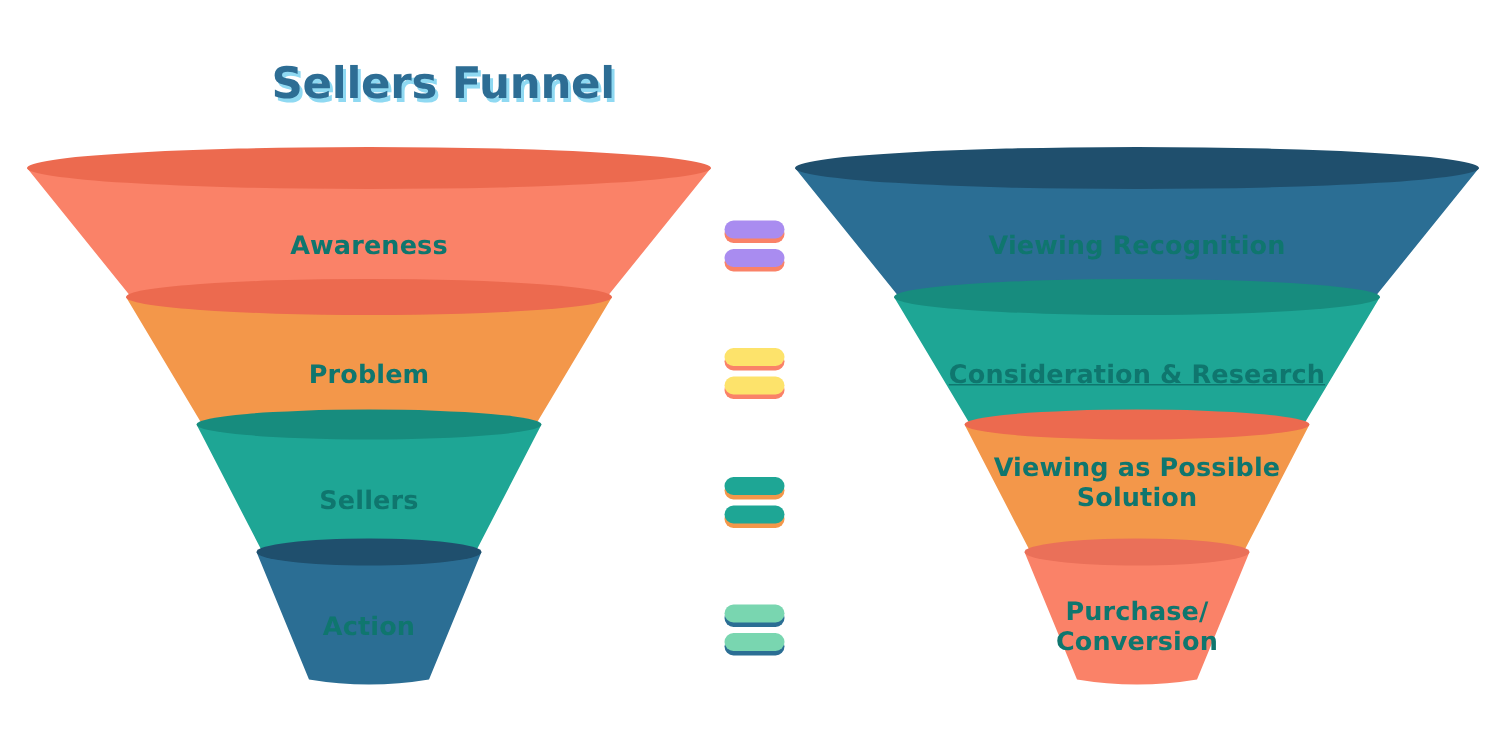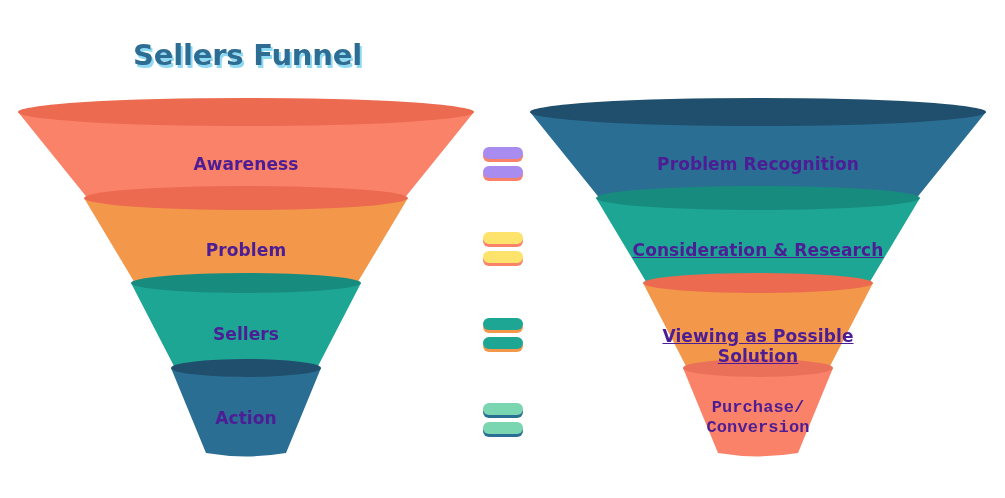--- a/index.html
+++ b/index.html
@@ -16,29 +16,30 @@
     position:absolute;
     font-family:"DejaVu Sans", sans-serif;
     font-size:29px;
     font-weight:bold;
     letter-spacing:-0.2px;
     white-space:nowrap;
     text-align:center;
     color:#2d6d94;
     text-shadow:2px 3px 0 #8fd9f2;
     top:38px;
+    padding-left:48px;
   }
   #title-left{left:0;width:495px;}
   #title-right{left:510px;width:495px;}
 
   .funnel-svg{position:absolute;top:0;left:0;}
 
   .seg-label{
     position:absolute;
-    color:#4c1d95;
+    color:#0f766e;
     font-family:"DejaVu Sans", sans-serif;
     font-weight:600;
     font-size:17px;
     line-height:20px;
     text-align:center;
     white-space:pre-line;
     pointer-events:none;
     letter-spacing:0.1px;
   }
 
@@ -98,25 +99,25 @@
       </g>
     </svg>
 
   <div id="labels-left">
       <div class="seg-label" style="left: 66px; width: 360px; top: 154px;">Awareness</div>
       <div class="seg-label" style="left: 66px; width: 360px; top: 240px;">Problem</div>
       <div class="seg-label" style="left: 66px; width: 360px; top: 324px;">Sellers</div>
       <div class="seg-label" style="left: 66px; width: 360px; top: 408px;">Action</div>
     </div>
   <div id="labels-right">
-      <div class="seg-label" style="left: 578px; width: 360px; top: 154px;">Problem Recognition</div>
+      <div class="seg-label" style="left: 578px; width: 360px; top: 154px;">Viewing Recognition</div>
       <div class="seg-label" style="left: 578px; width: 360px; top: 240px; text-decoration: underline;">Consideration &amp; Research</div>
-      <div class="seg-label" style="left: 578px; width: 360px; top: 326px; text-decoration: underline;">Viewing as Possible
+      <div class="seg-label" style="left: 578px; width: 360px; top: 302px;">Viewing as Possible
 Solution</div>
-      <div class="seg-label" style="left: 578px; width: 360px; top: 398px; font-family: Liberation Mono, monospace;">Purchase/
+      <div class="seg-label" style="left: 578px; width: 360px; top: 398px;">Purchase/
 Conversion</div>
     </div>
   <div id="connectors">
       <div class="connector" style="left: 483px; top: 147px;">
         <div class="bar-wrap">
           <div class="bar-shadow" style="background: rgb(250, 130, 104);"></div>
           <div class="bar-main" style="background: rgb(169, 140, 240);"></div>
         </div>
         <div class="bar-wrap">
           <div class="bar-shadow" style="background: rgb(250, 130, 104);"></div>

